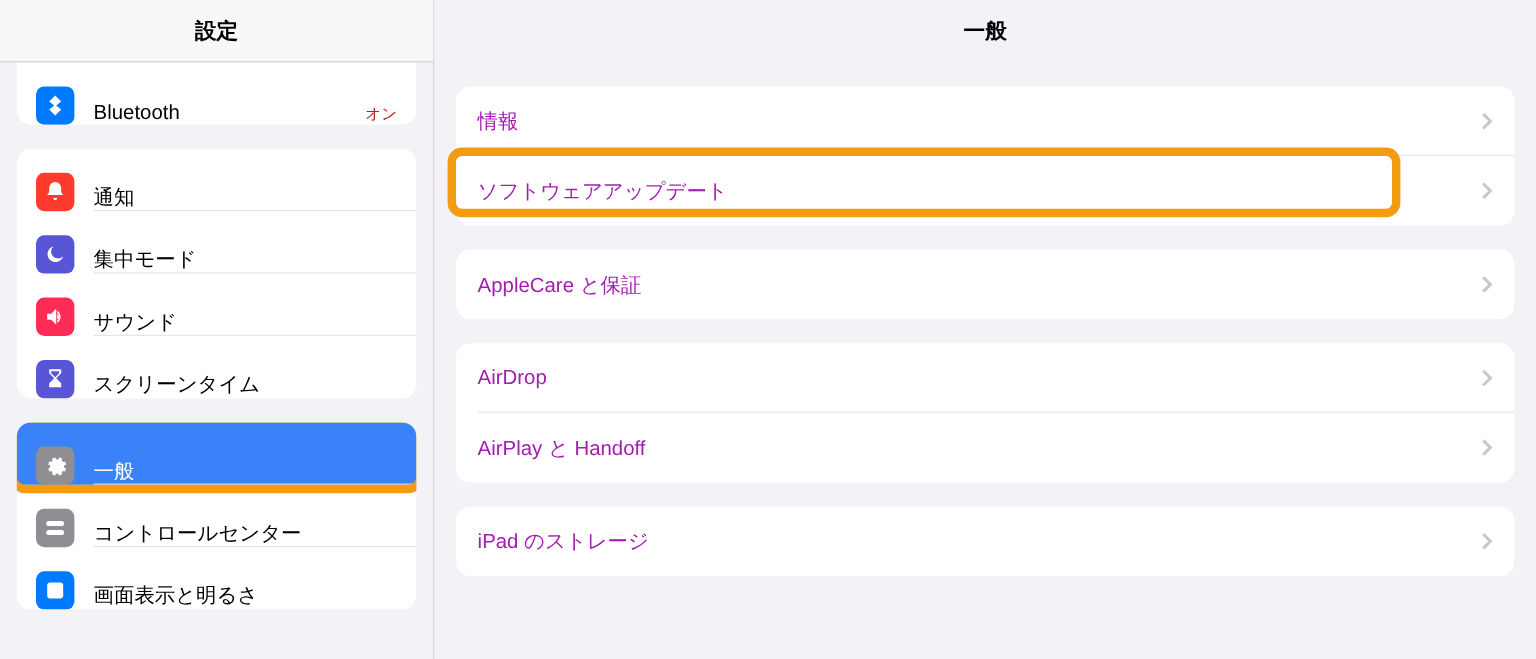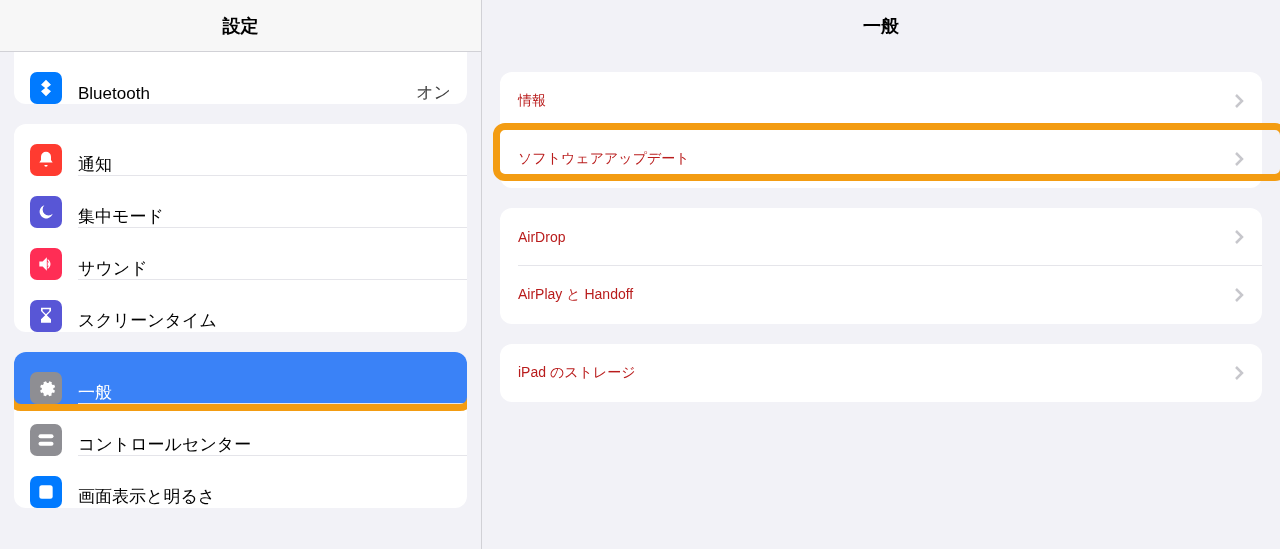--- a/index.html
+++ b/index.html
@@ -6,21 +6,21 @@
     body {
       font-family: -apple-system, BlinkMacSystemFont, "Hiragino Sans", "Hiragino Kaku Gothic ProN", sans-serif;
       background: #f2f2f7;
       width: 1280px;
       height: 549px;
       overflow: hidden;
       display: flex;
     }
     
     .sidebar {
-      width: 482px;
+      width: 362px;
       background: #f2f2f7;
       border-right: 1px solid #d1d1d6;
       display: flex;
       flex-direction: column;
     }
     .sidebar-header {
       height: 52px;
       display: flex;
       align-items: center;
       justify-content: center;
@@ -68,22 +68,22 @@
       margin-right: 16px;
       flex-shrink: 0;
     }
     .row-icon svg { width: 20px; height: 20px; fill: #fff; }
     .row-label {
       font-size: 17px;
       color: #000;
       flex: 1;
     }
     .row-status {
-      font-size: 17px;
-      color: #404040;
+      font-size: 13px;
+      color: #b91c1c;
     }
     .row.selected {
       background: #3a82f7;
     }
     .row.selected .row-label { color: #fff; }
     .row.selected .row-icon { background: #8e8e93 !important; }
     .highlight-sidebar {
       position: relative;
     }
     .highlight-sidebar::before {
@@ -132,22 +132,22 @@
       cursor: pointer;
     }
     .drow:not(:last-child)::after {
       content: "";
       position: absolute;
       left: 18px; right: 0; bottom: 0;
       height: 1px;
       background: #e5e5ea;
     }
     .drow-label {
-      font-size: 14px;
-      color: #b91c1c;
+      font-size: 17px;
+      color: #a21caf;
       flex: 1;
     }
     .chevron {
       width: 10px; height: 16px;
       color: #c7c7cc;
     }
     .chevron svg { width: 100%; height: 100%; stroke: currentColor; fill: none; stroke-width: 2.5; }
     .highlight-detail {
       position: absolute;
       border: 7px solid #f39c12;
@@ -267,20 +267,28 @@
             </svg></div>
       </div>
       <div class="drow" id="swupdate-row">
         <div class="drow-label">ソフトウェアアップデート</div>
         <div class="chevron"><svg viewBox="0 0 10 16">
               <polyline points="2,2 8,8 2,14"></polyline>
             </svg></div>
       </div>
     </div>
 
+    <div class="dsection">
+      <div class="drow">
+        <div class="drow-label">AppleCare と保証</div>
+        <div class="chevron"><svg viewBox="0 0 10 16">
+              <polyline points="2,2 8,8 2,14"></polyline>
+            </svg></div>
+      </div>
+    </div>
 
     <div class="dsection">
       <div class="drow">
         <div class="drow-label">AirDrop</div>
         <div class="chevron"><svg viewBox="0 0 10 16">
               <polyline points="2,2 8,8 2,14"></polyline>
             </svg></div>
       </div>
       <div class="drow">
         <div class="drow-label">AirPlay と Handoff</div>

